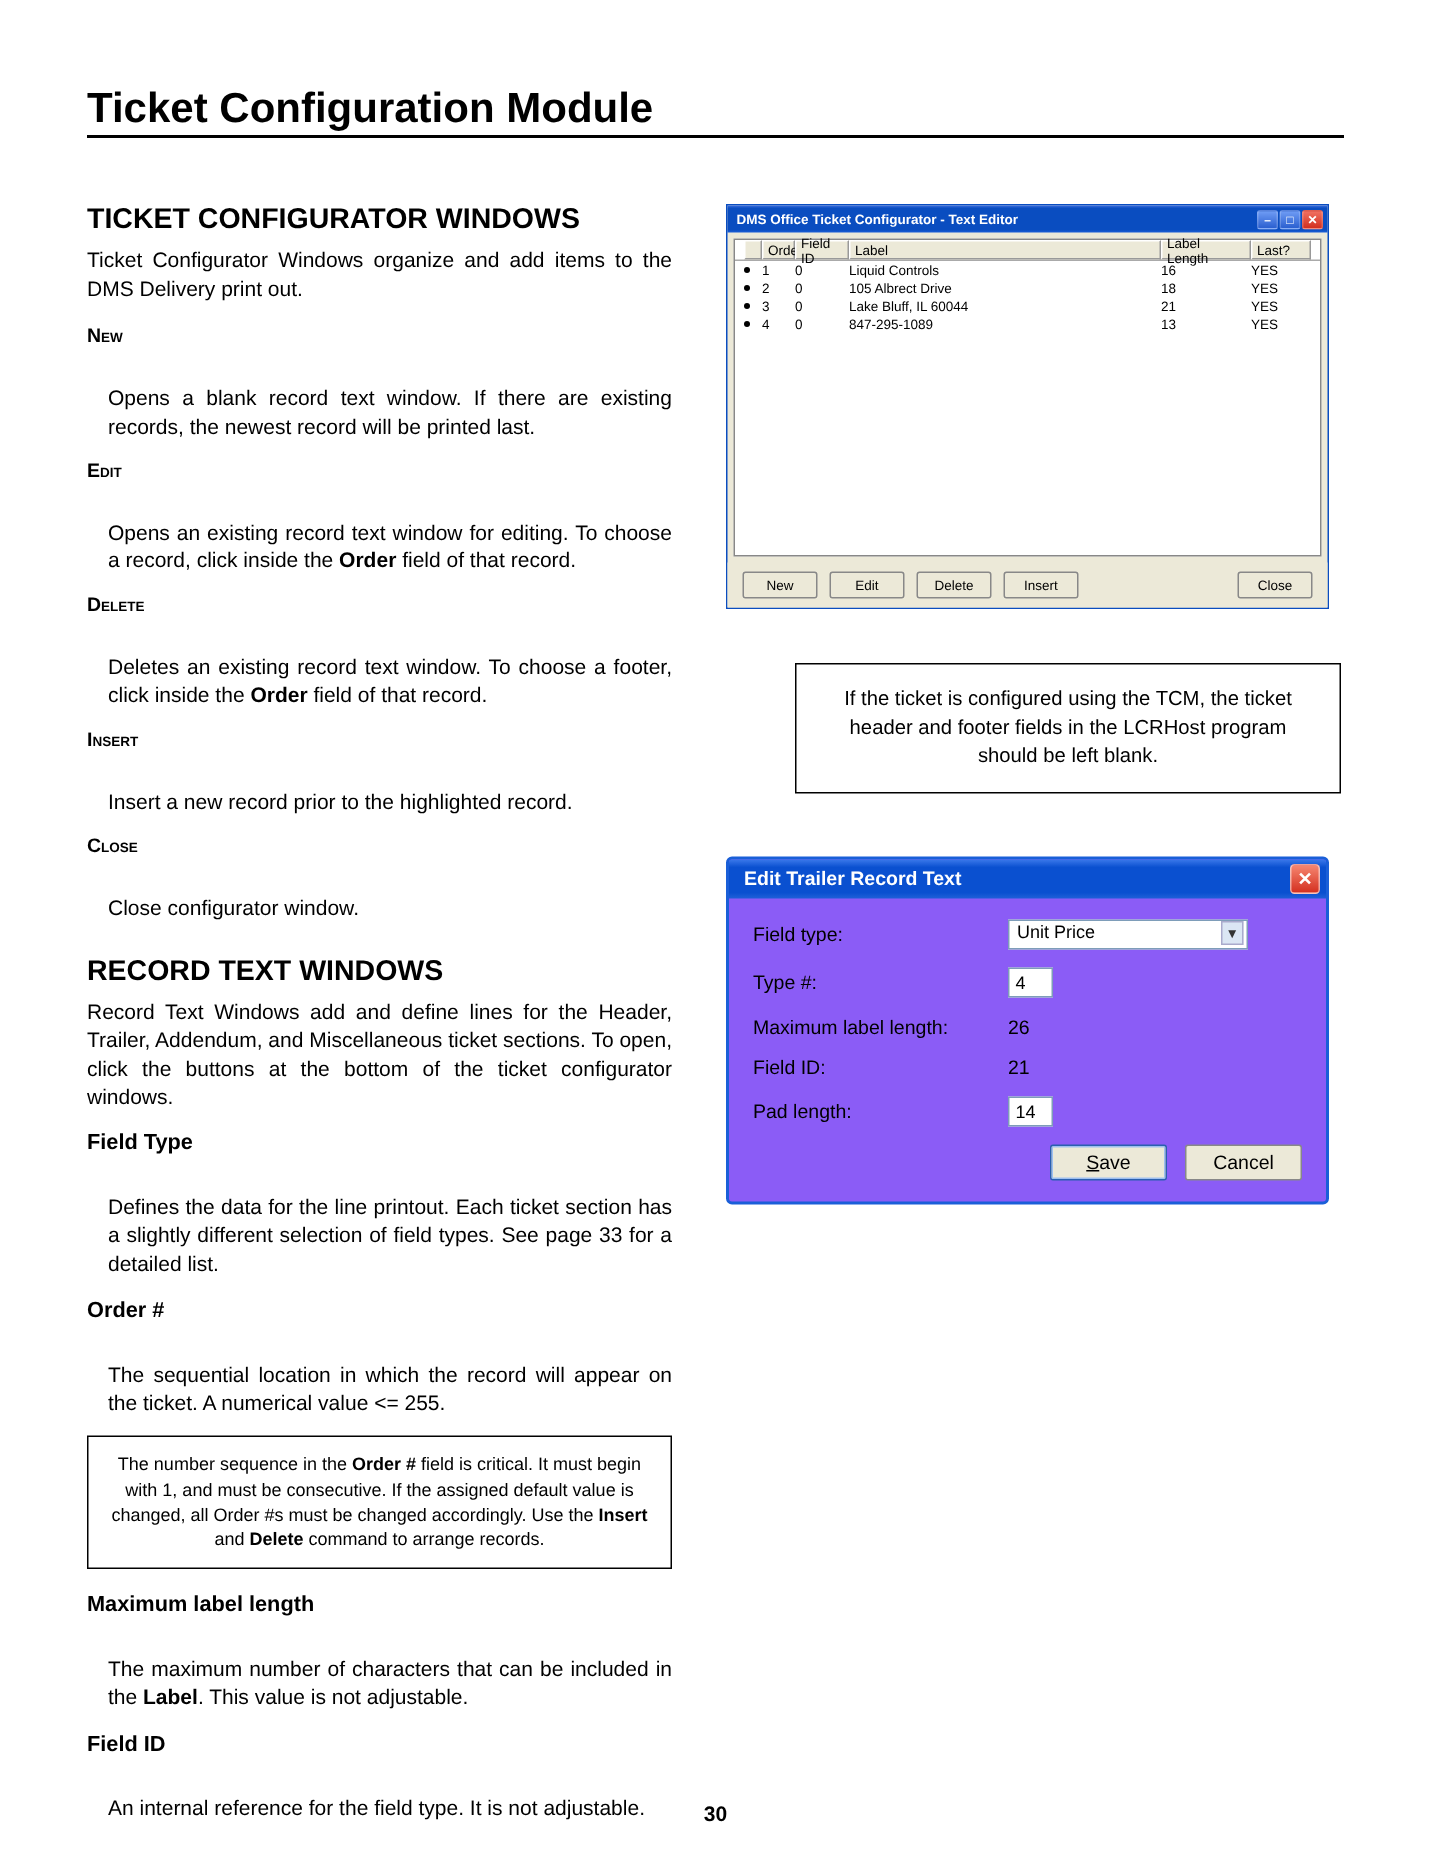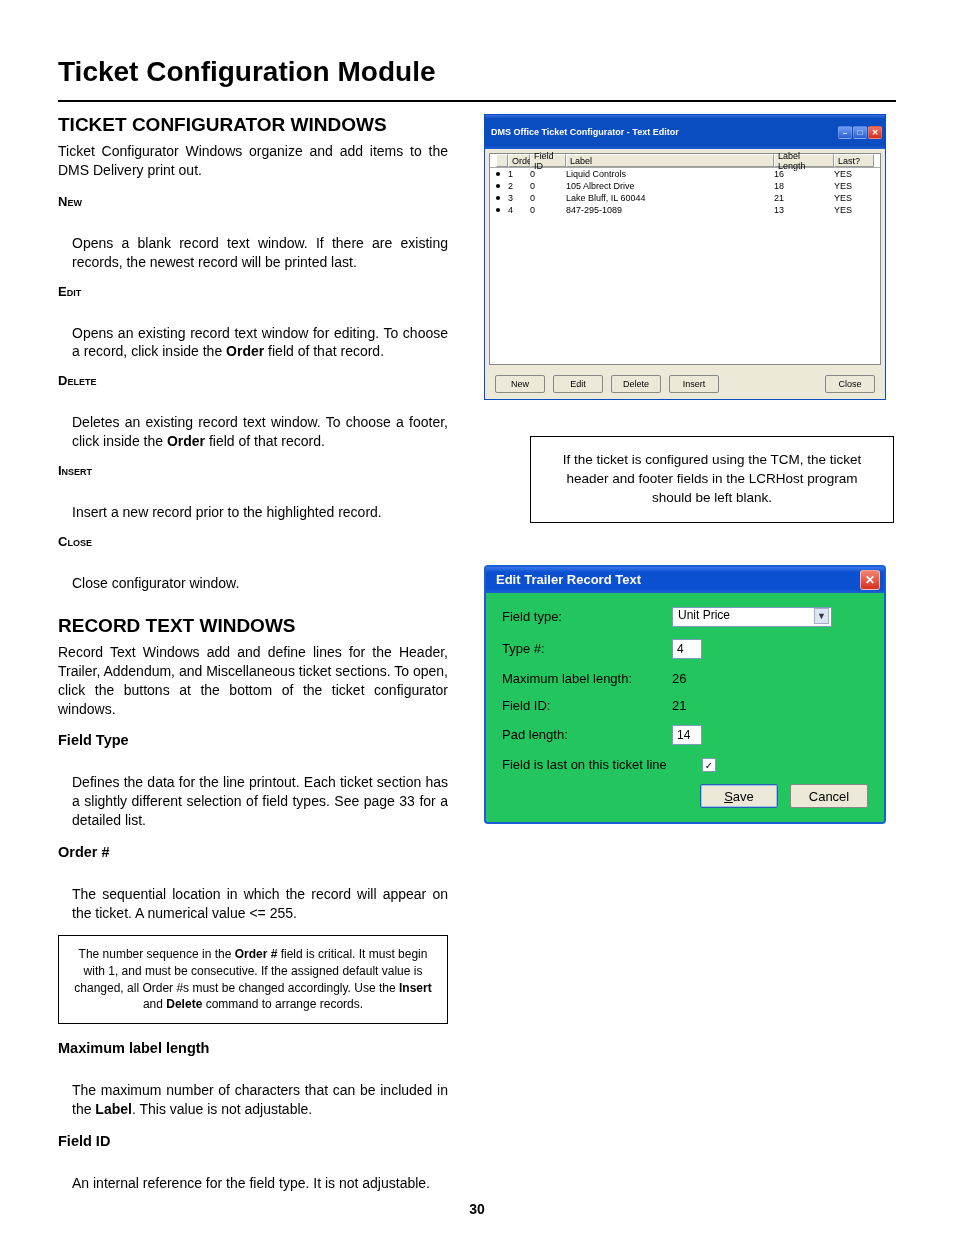--- a/index.html
+++ b/index.html
@@ -10,22 +10,22 @@
     font-family: Arial, Helvetica, sans-serif;
     color: #000;
     padding: 56px 58px 40px 58px;
     position: relative;
     background: #fff;
   }
   .page-title {
     font-size: 28px;
     font-weight: bold;
     border-bottom: 2.5px solid #000;
-    padding-bottom: 12px;
-    margin-bottom: 12px;
+    padding-bottom: 2px;
+    margin-bottom: 44px;
   }
   .columns {
     display: flex;
     gap: 36px;
   }
   .left-col { width: 390px; flex-shrink:0; }
   .right-col { width: 410px; flex-shrink:0; }
   .section-hlead {
     font-size: 19px;
     font-weight: bold;
@@ -85,21 +85,21 @@
     margin-left: 46px;
   }
   
   .win1 {
     width: 402px;
     border: 1px solid #0a4dc0;
     background: #ece9d8;
     font-family: Tahoma, Arial, sans-serif;
   }
   .win1-titlebar {
-    height: 34px;
+    height: 18px;
     background: linear-gradient(to bottom,#3a6ee0 0%,#0a4dc0 10%,#0a4dc0 90%,#1c5ed8 100%);
     color: #fff;
     font-size: 9px;
     font-weight: bold;
     display: flex;
     align-items: center;
     padding: 0 3px 0 6px;
   }
   .win1-titlebar .spacer { flex:1; }
   .win1-wbtn {
@@ -133,21 +133,21 @@
     width:50px; height:18px; font-size:9px;
     background:#ece9d8; border:1px solid #888; border-radius:2px;
     display:flex;align-items:center;justify-content:center;
   }
   .win1-footer .gap{flex:1;}
   
   .win2 {
     width: 402px;
     border: 2px solid #1a5fd8;
     border-radius: 4px;
-    background: #22c55e;
+    background: #8b5cf6;
     margin-top: 42px;
     font-family: Tahoma, Arial, sans-serif;
   }
   .win2-titlebar{
     height:26px;
     background: linear-gradient(to bottom,#3a78ea 0%,#0a50d0 20%,#0a50d0 85%,#2060d8 100%);
     color:#fff; font-weight:bold; font-size:13px;
     display:flex; align-items:center; padding:0 4px 0 10px;
     border-top-left-radius:2px;border-top-right-radius:2px;
   }
@@ -348,24 +348,20 @@
           <div class="fval">21</div>
         </div>
 
         <div class="frow">
           <div class="flabel">Pad length:</div>
           <div class="fval">
               <div class="finput small">14</div>
             </div>
         </div>
 
-        <div class="frow">
-          <div class="flabel" style="width:200px">Field is last on this ticket line</div>
-          <div class="fval"><span class="fcheck">✓</span></div>
-        </div>
 
 
         <div class="btnrow">
           <div class="dlg-btn primary">
             <span class="u">S</span>
               <span>ave</span>
           </div>
           <div class="dlg-btn">Cancel</div>
         </div>
 

